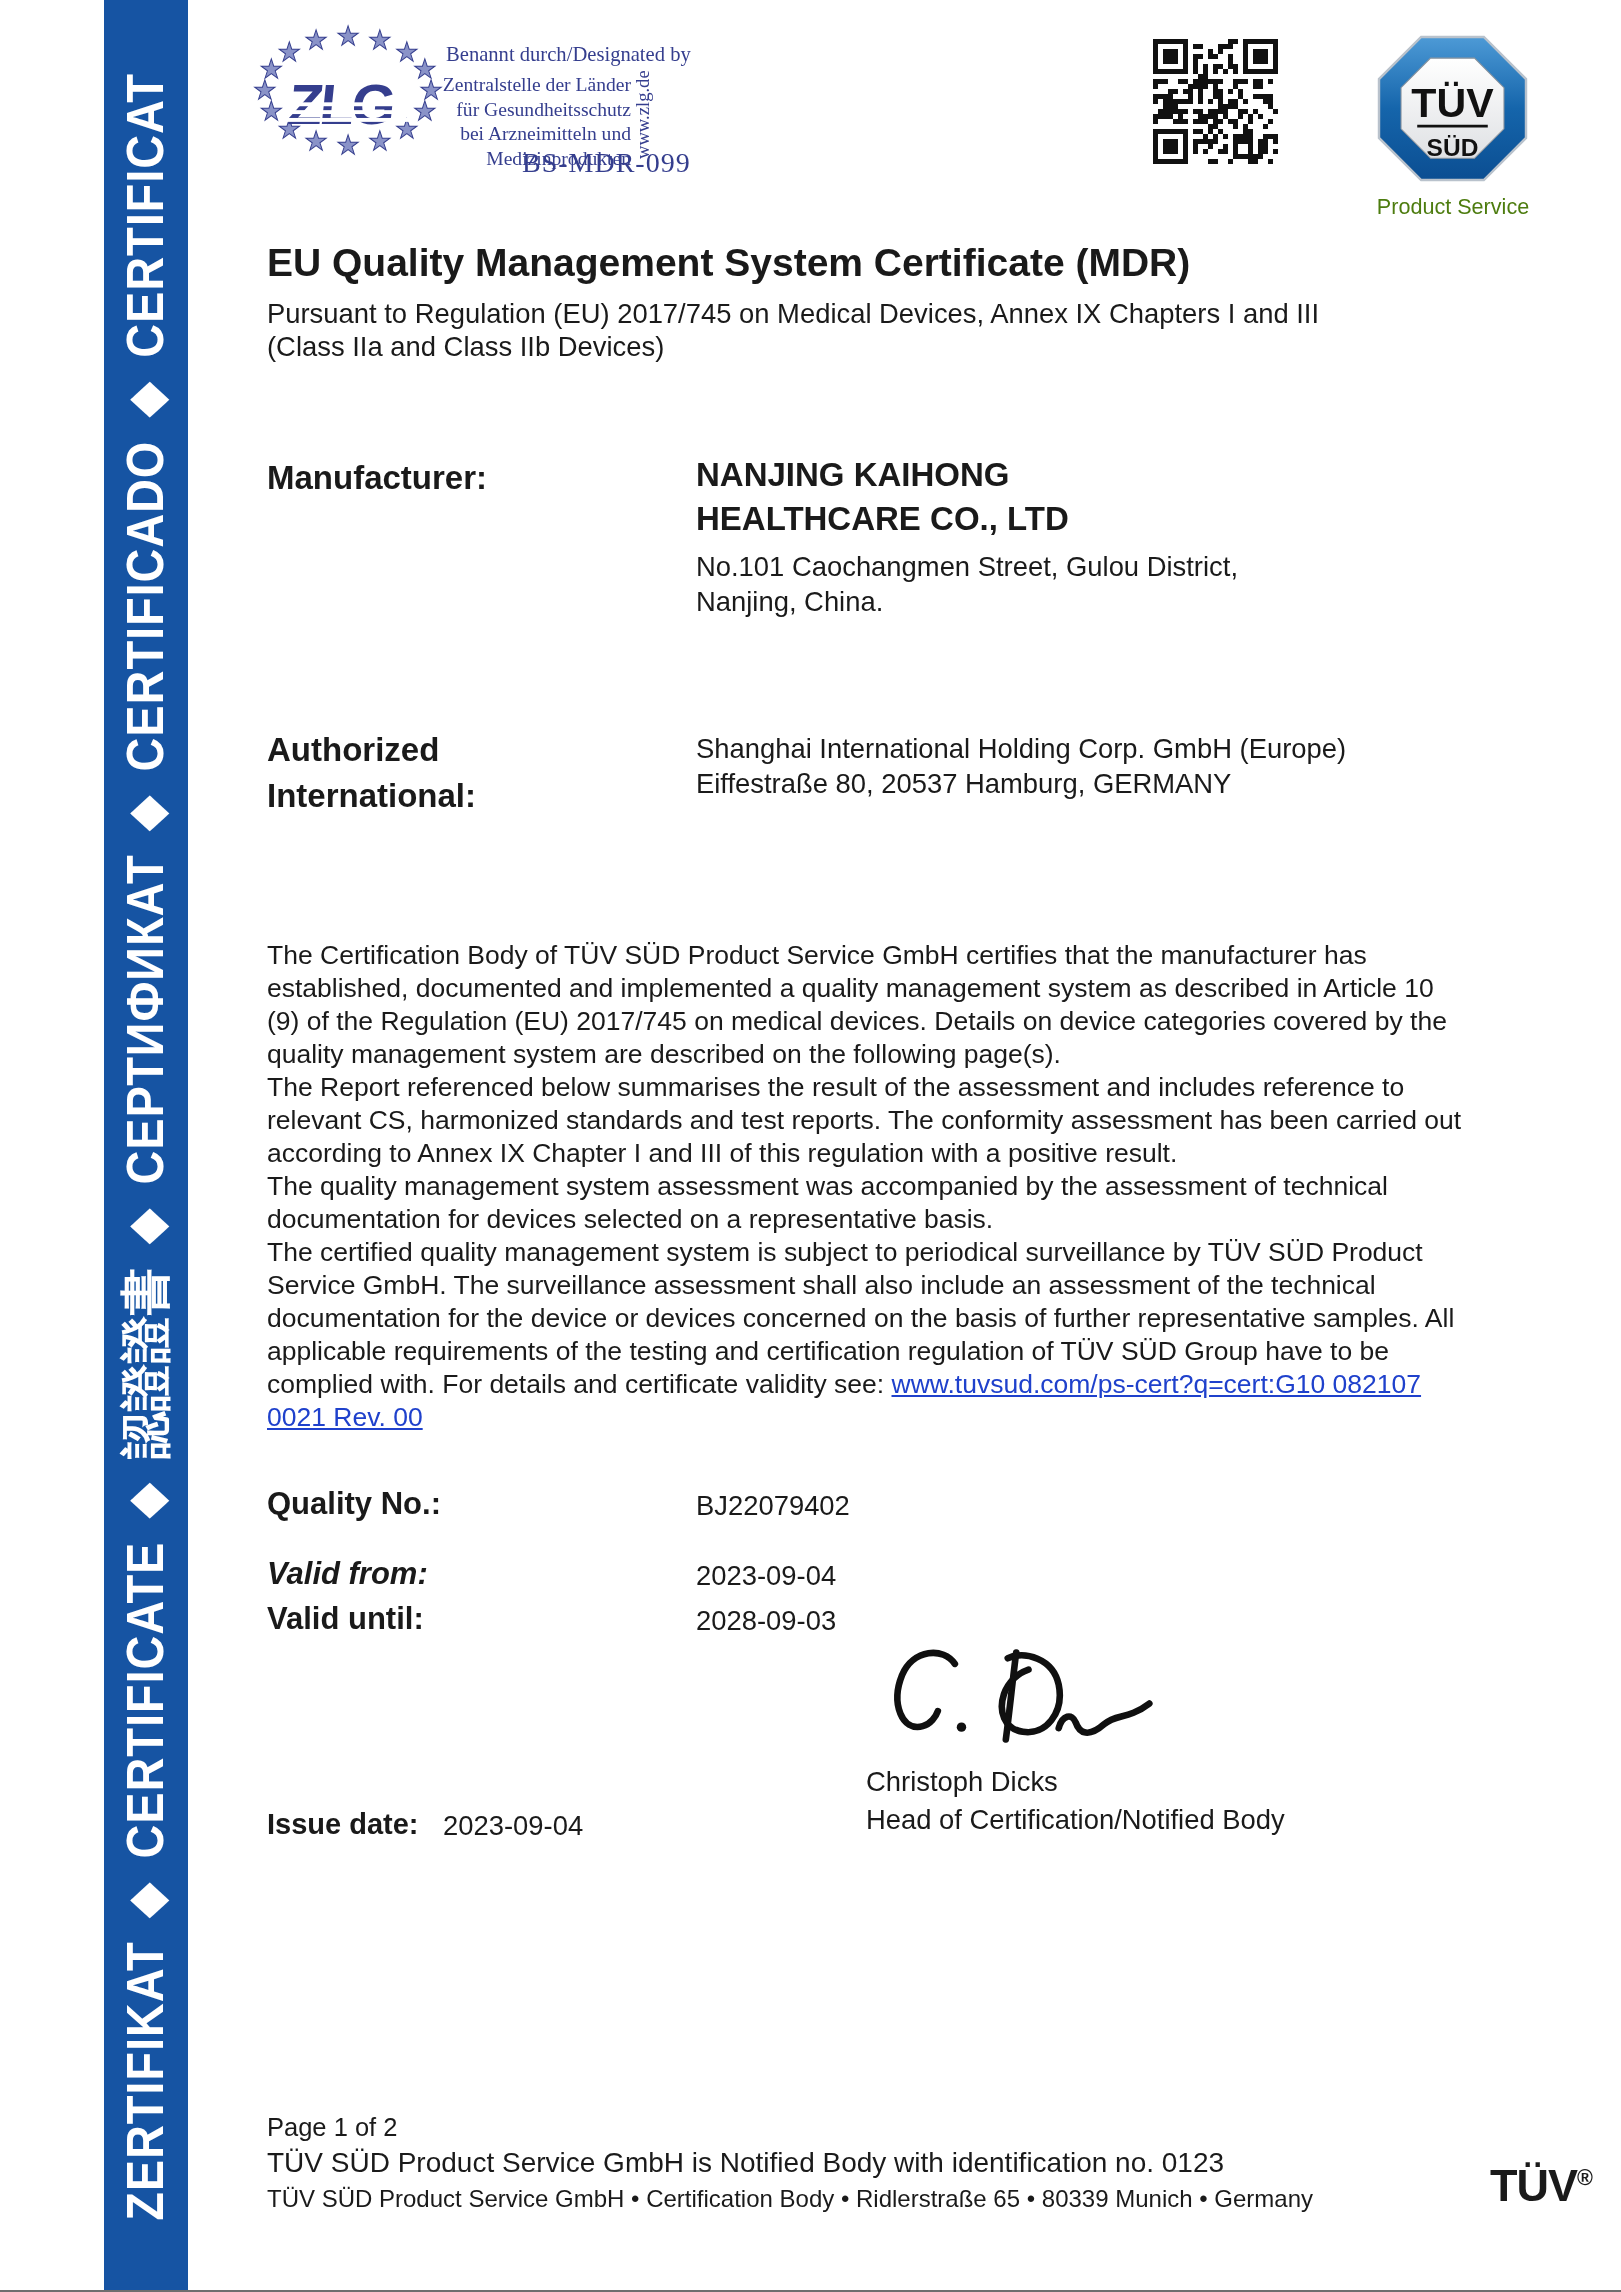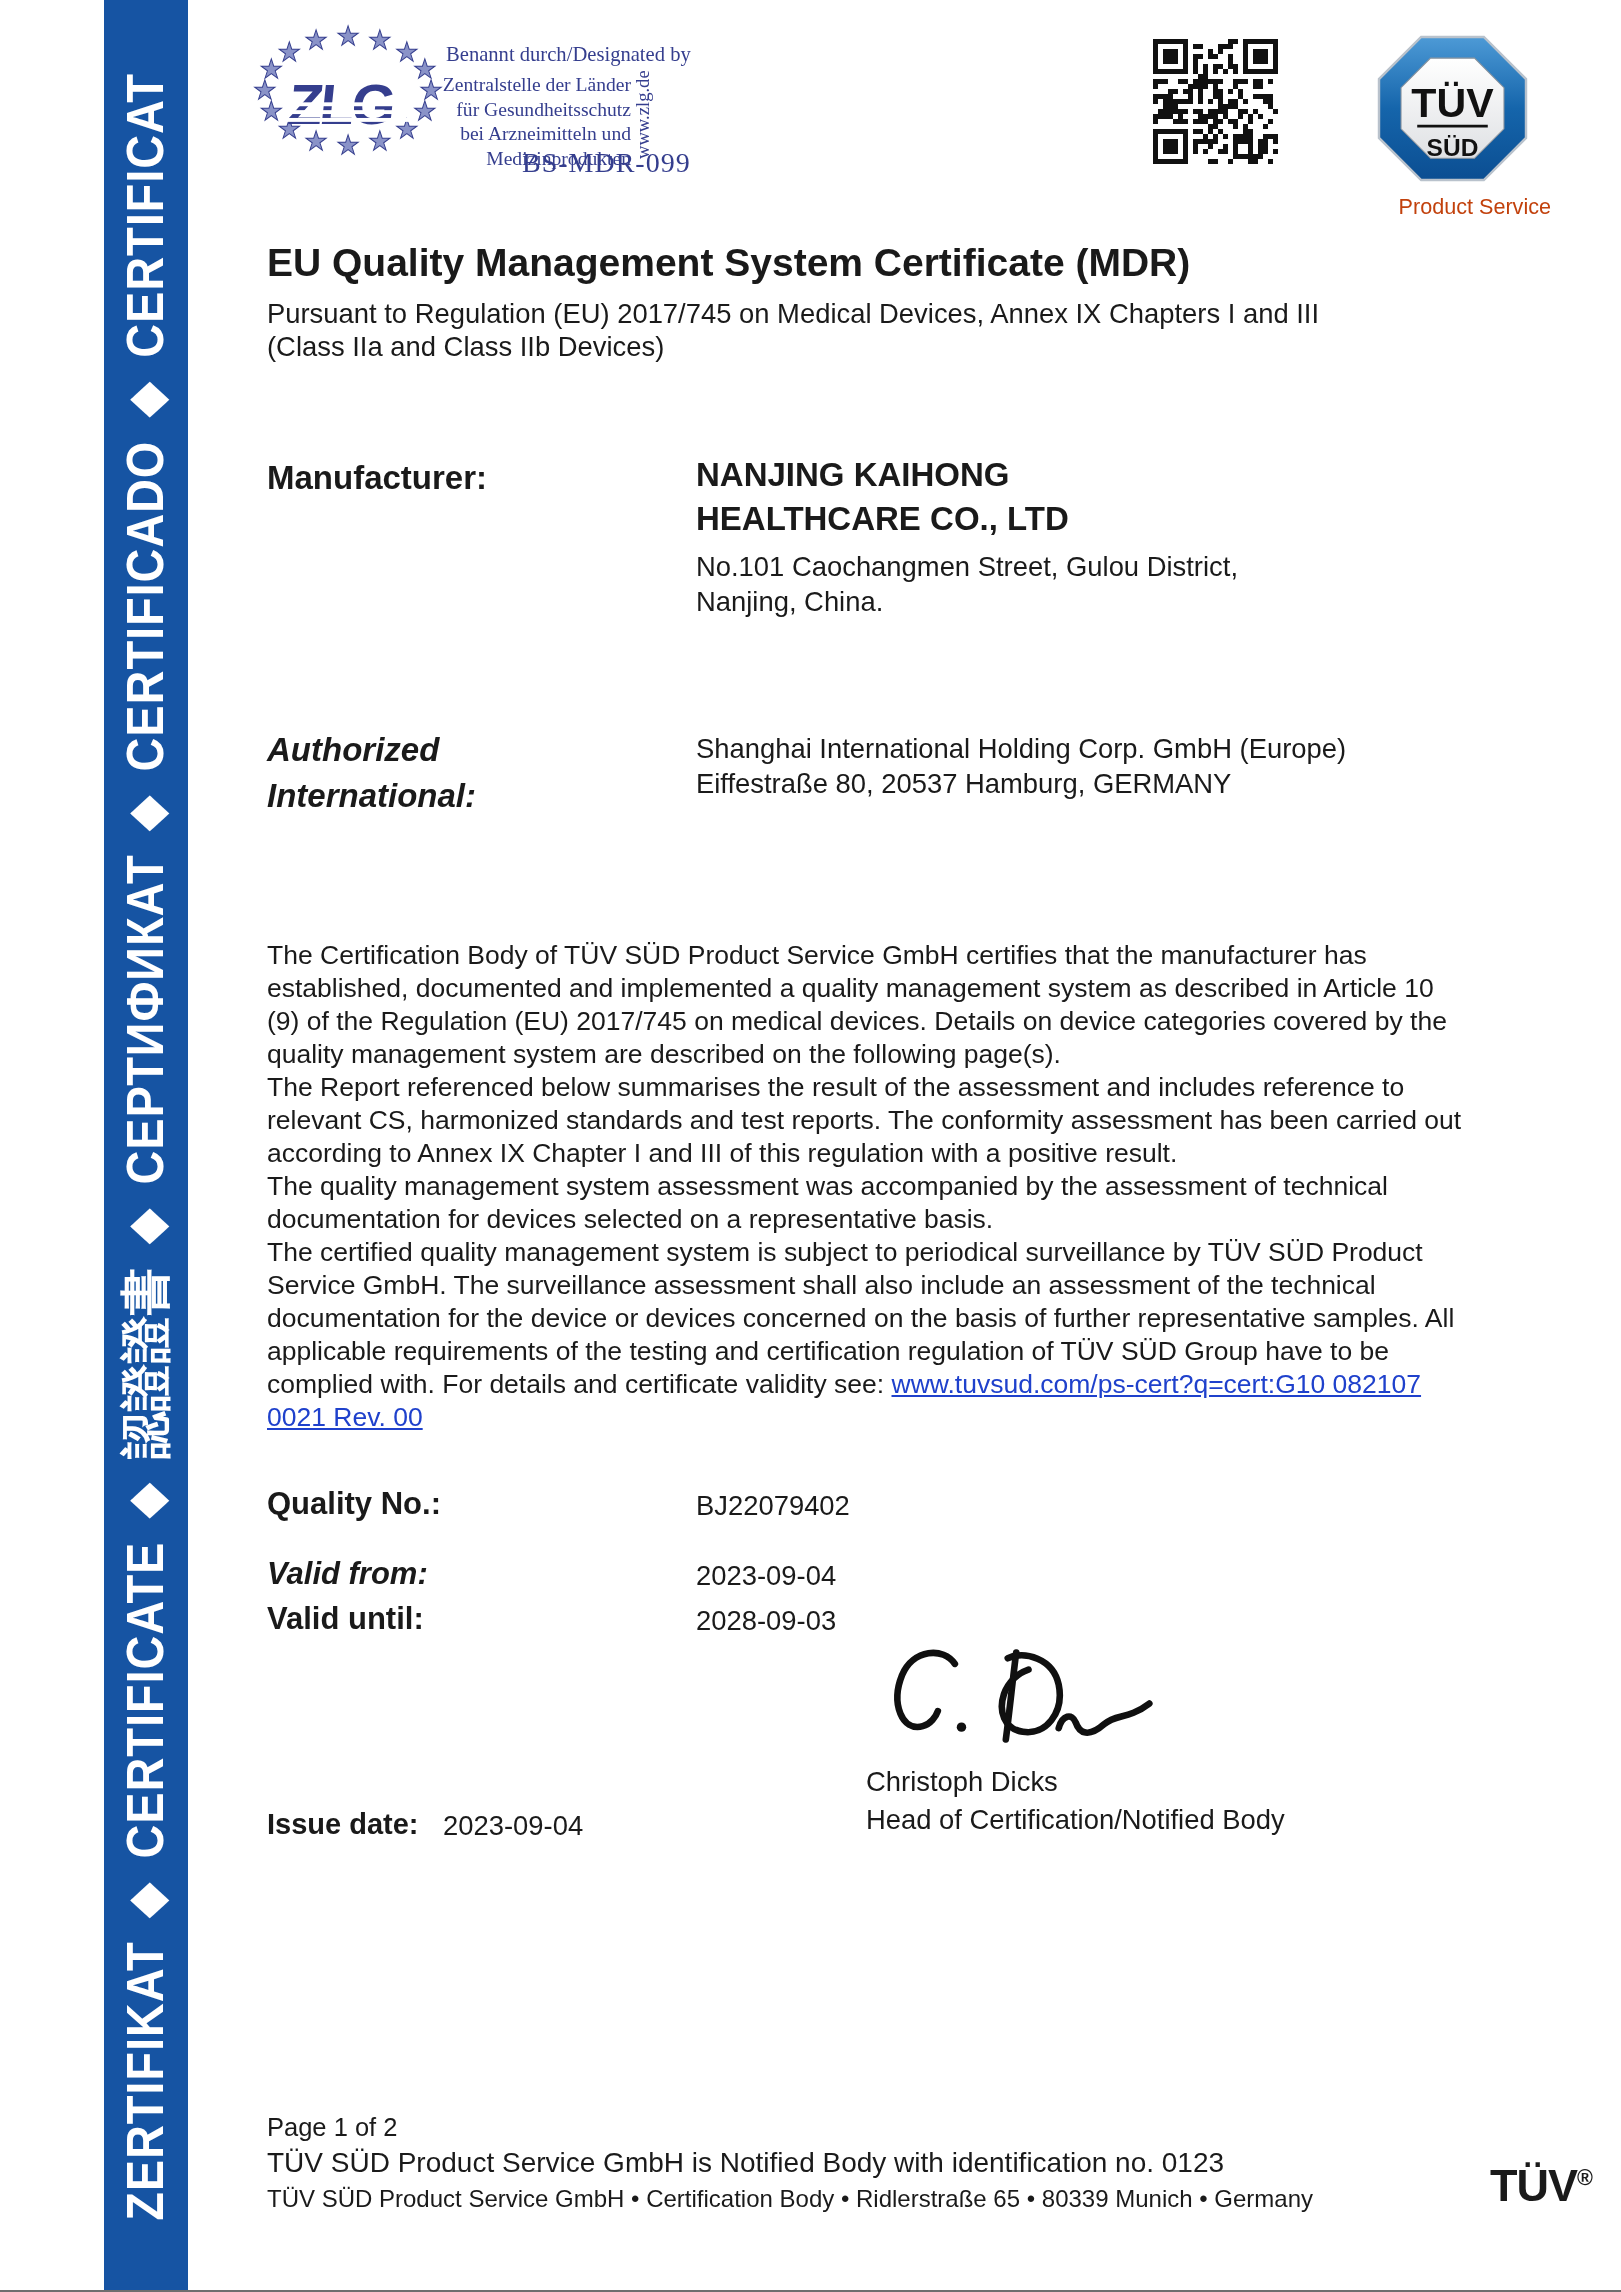--- a/index.html
+++ b/index.html
@@ -19,36 +19,36 @@
   .zlg-designated{position:absolute;left:446px;top:43px;font-size:20.6px;white-space:nowrap;}
   .zlg-org{position:absolute;left:423px;top:73px;width:208px;text-align:right;
         font-size:19.6px;line-height:24.5px;white-space:nowrap;}
   .zlg-website{position:absolute;left:632px;top:159px;transform-origin:0 0;
         transform:rotate(-90deg);font-size:18.6px;white-space:nowrap;}
   .zlg-code{position:absolute;left:522px;top:147px;font-size:28px;letter-spacing:1px;white-space:nowrap;}
 
   
   .qr{position:absolute;left:1153px;top:39px;}
   .tuv-octagon{position:absolute;left:1372px;top:35px;}
-  .tuv-caption{position:absolute;left:1355px;top:194px;width:196px;text-align:right;
-        font-size:21.6px;color:#c2410c;}
+  .tuv-caption{position:absolute;left:1355px;top:194px;width:196px;text-align:center;
+        font-size:21.6px;color:#4d7c0f;}
 
   
   .title{position:absolute;left:267px;top:241px;font-size:39px;font-weight:bold;white-space:nowrap;}
   .subtitle1{position:absolute;left:267px;top:298px;font-size:27.4px;white-space:nowrap;}
   .subtitle2{position:absolute;left:267px;top:331px;font-size:27.4px;white-space:nowrap;}
   .cert-no{position:absolute;left:267px;top:369px;font-size:34px;font-weight:bold;white-space:nowrap;}
 
   
   .label{font-weight:bold;font-size:33px;}
   .mfr-label{position:absolute;left:267px;top:459px;}
   .mfr-value{position:absolute;left:696px;top:453px;}
   .mfr-name{font-size:33px;font-weight:bold;line-height:44px;}
   .mfr-addr{font-size:27.4px;line-height:35px;margin-top:7.8px;}
-  .auth-label{position:absolute;left:267px;top:727px;font-size:33px;font-weight:bold;line-height:46px;font-style:italic;}
+  .auth-label{position:absolute;left:267px;top:727px;font-size:33px;font-weight:bold;line-height:46px;}
   .auth-value{position:absolute;left:696px;top:731px;font-size:27.4px;line-height:35px;}
 
   
   .body-text{position:absolute;left:267px;top:939px;width:1196px;font-size:26.5px;line-height:33px;}
   .body-text p{margin:0;}
   .link{color:#1f41cc;text-decoration:underline;cursor:pointer;}
 
   
   .d-label{position:absolute;left:267px;font-size:31px;font-weight:bold;white-space:nowrap;}
   .d-value{position:absolute;left:696px;font-size:27.4px;white-space:nowrap;}

